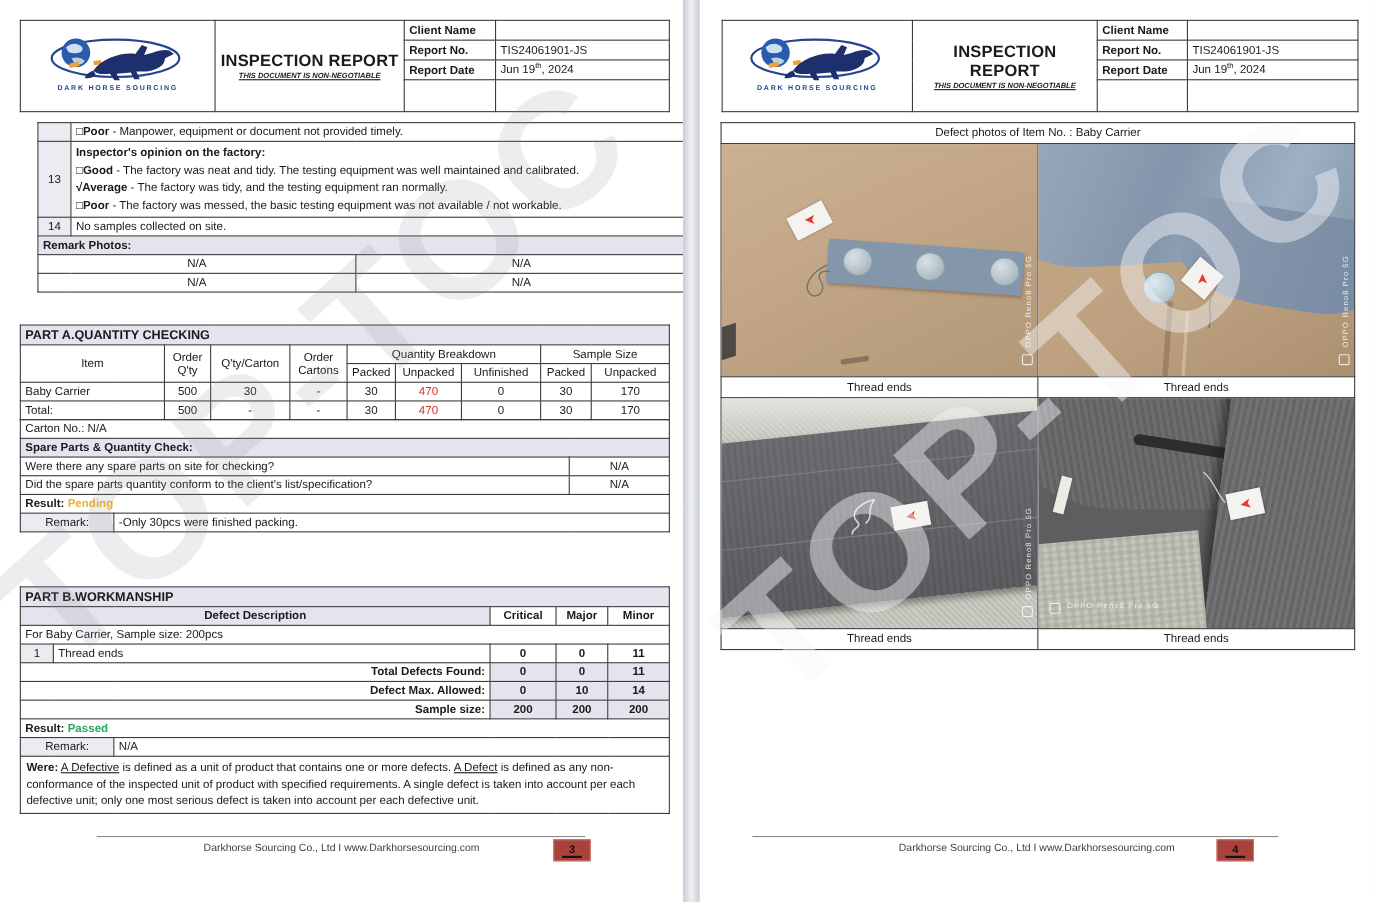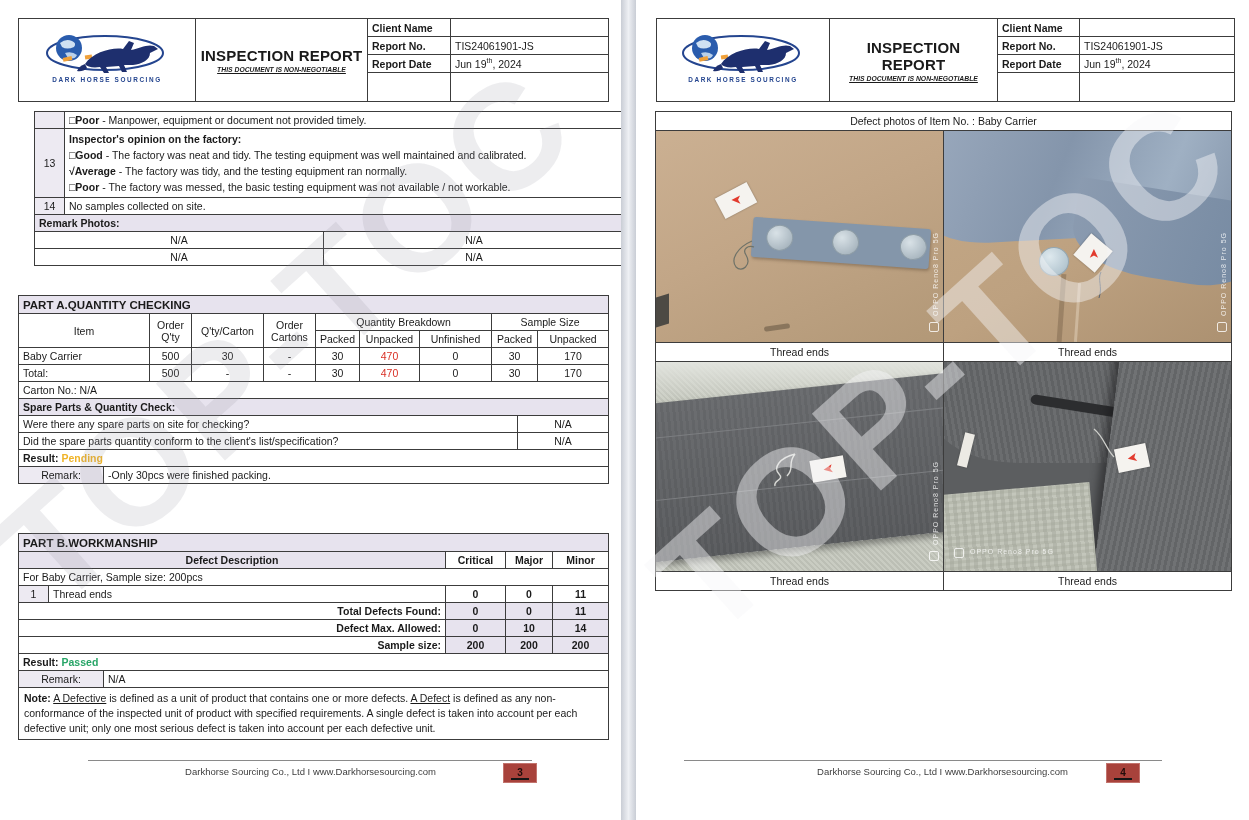--- a/index.html
+++ b/index.html
@@ -366,21 +366,21 @@
       </tr>
       <tr>
         <td colspan="6"><span class="b">Result:</span> <span class="green">Passed</span></td>
       </tr>
       <tr>
         <td colspan="2" class="numcell">Remark:</td>
         <td colspan="4">N/A</td>
       </tr>
       <tr>
         <td colspan="6" class="note-cell">
-          <span class="b">Note:</span>
+          <span class="b">Were:</span>
           <span class="u">A Defective</span><span> is defined as a unit of product that contains one or more defects. </span><span class="u">A Defect</span><span> is defined as any non-conformance of the inspected unit of product with specified requirements. A single defect is taken into account per each defective unit; only one most serious defect is taken into account per each defective unit.</span>
         </td>
       </tr>
     </tbody>
       </table>
   </div>
 
   <div class="footer-line" style="left:88px; top:760px; width:444px;"></div>
   <div class="footer-text" style="top:766px;">Darkhorse Sourcing    Co., Ltd I www.Darkhorsesourcing.com</div>
   <div class="pagebox" style="left:503px; top:763px;"><span>3</span></div>

